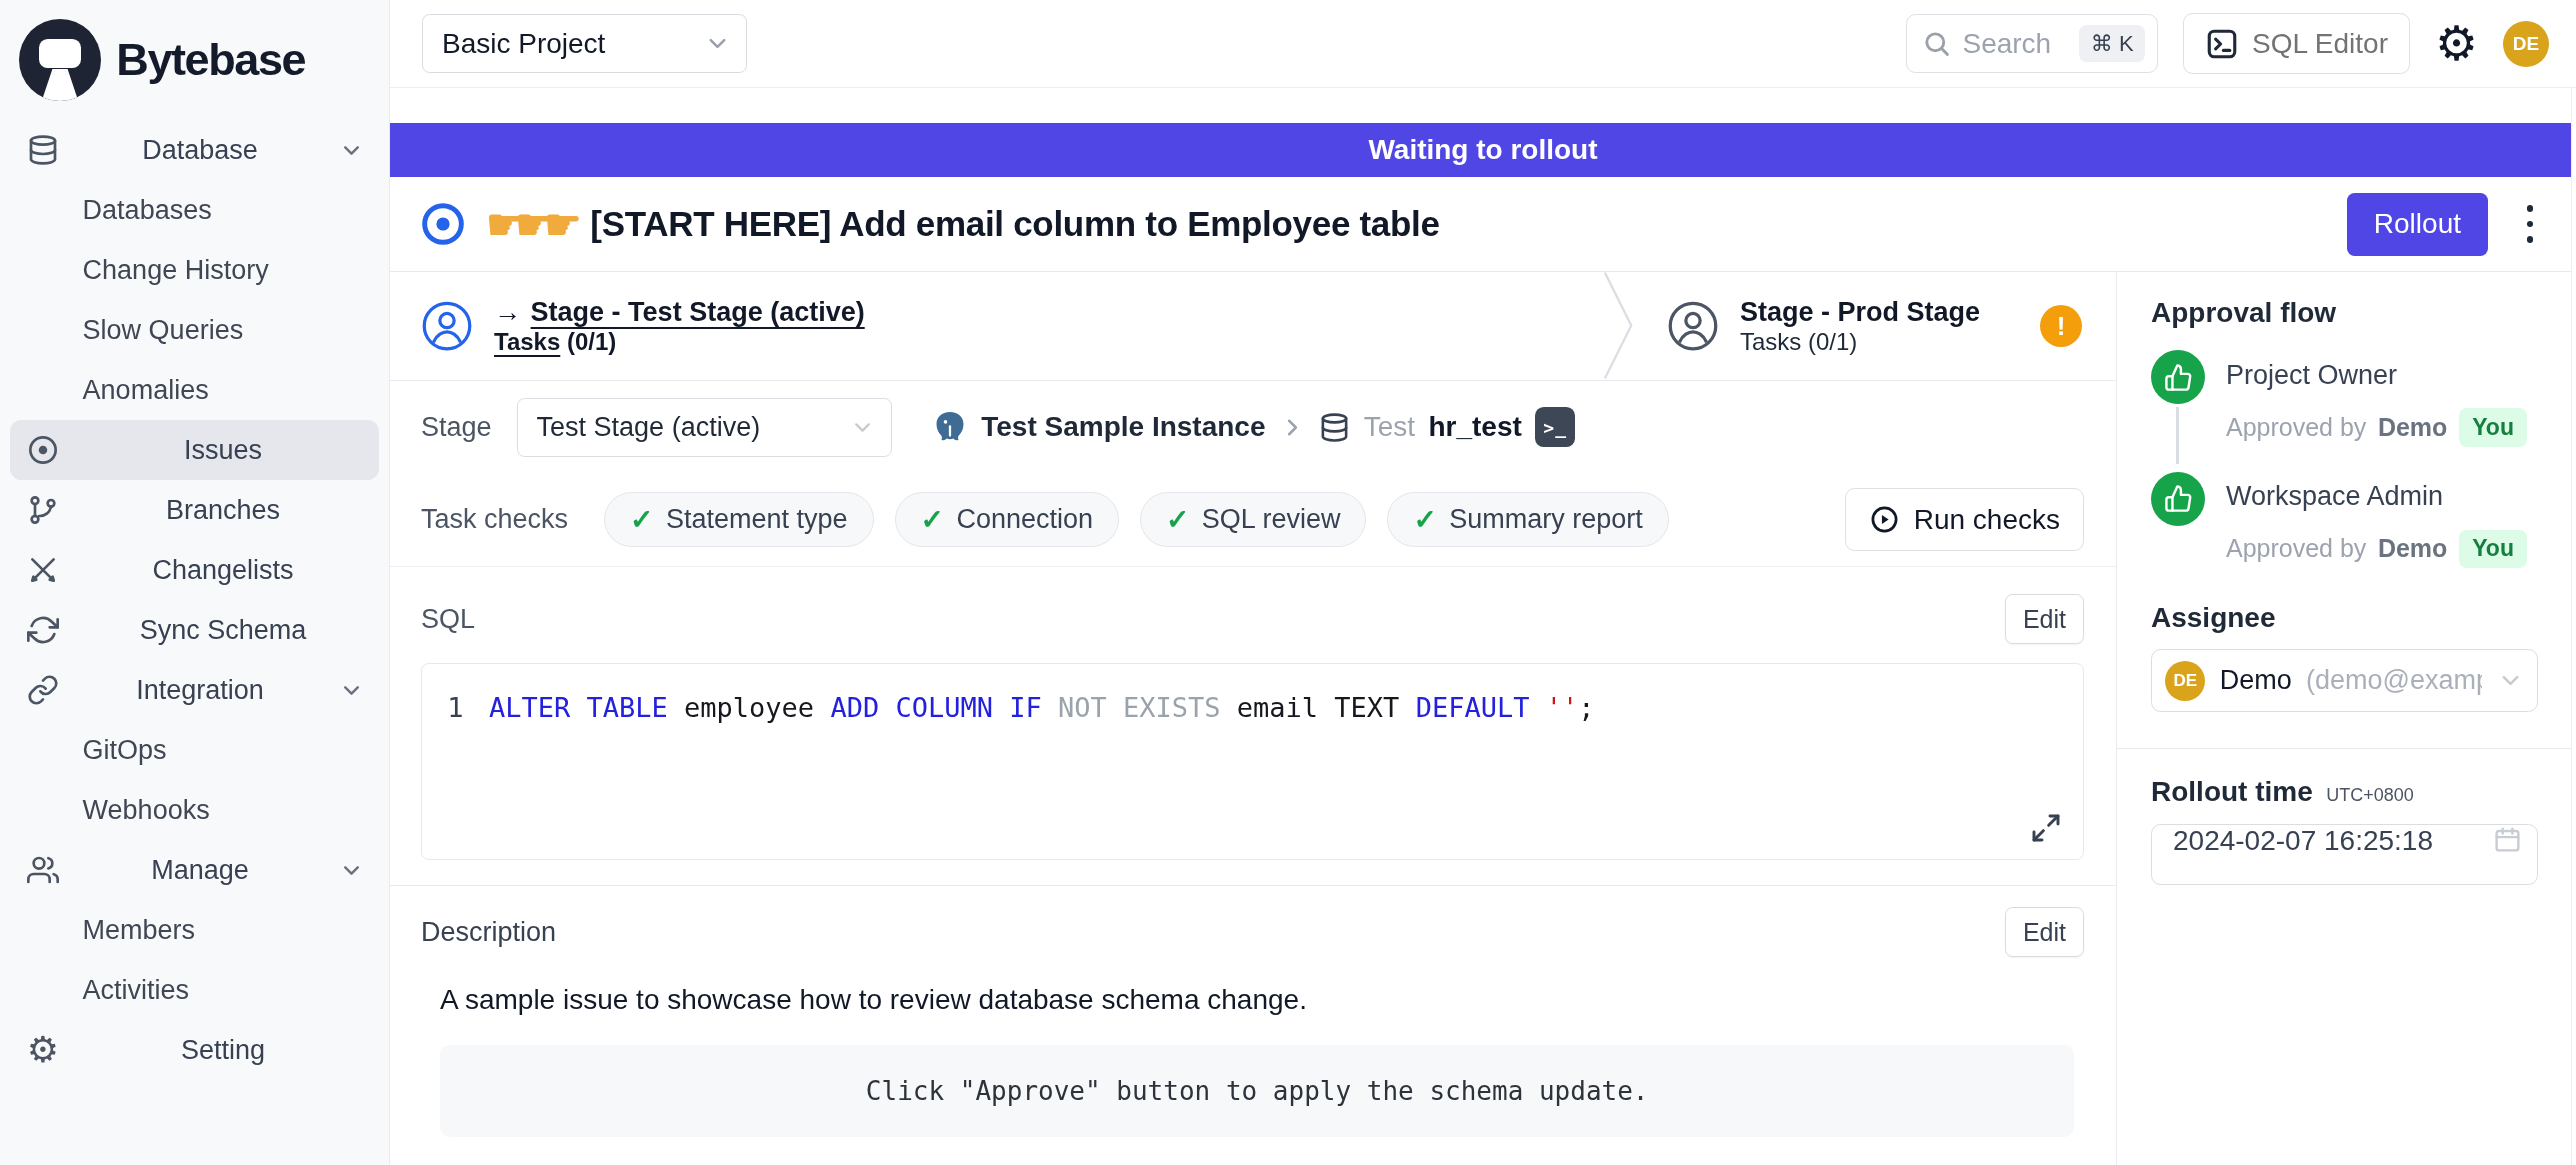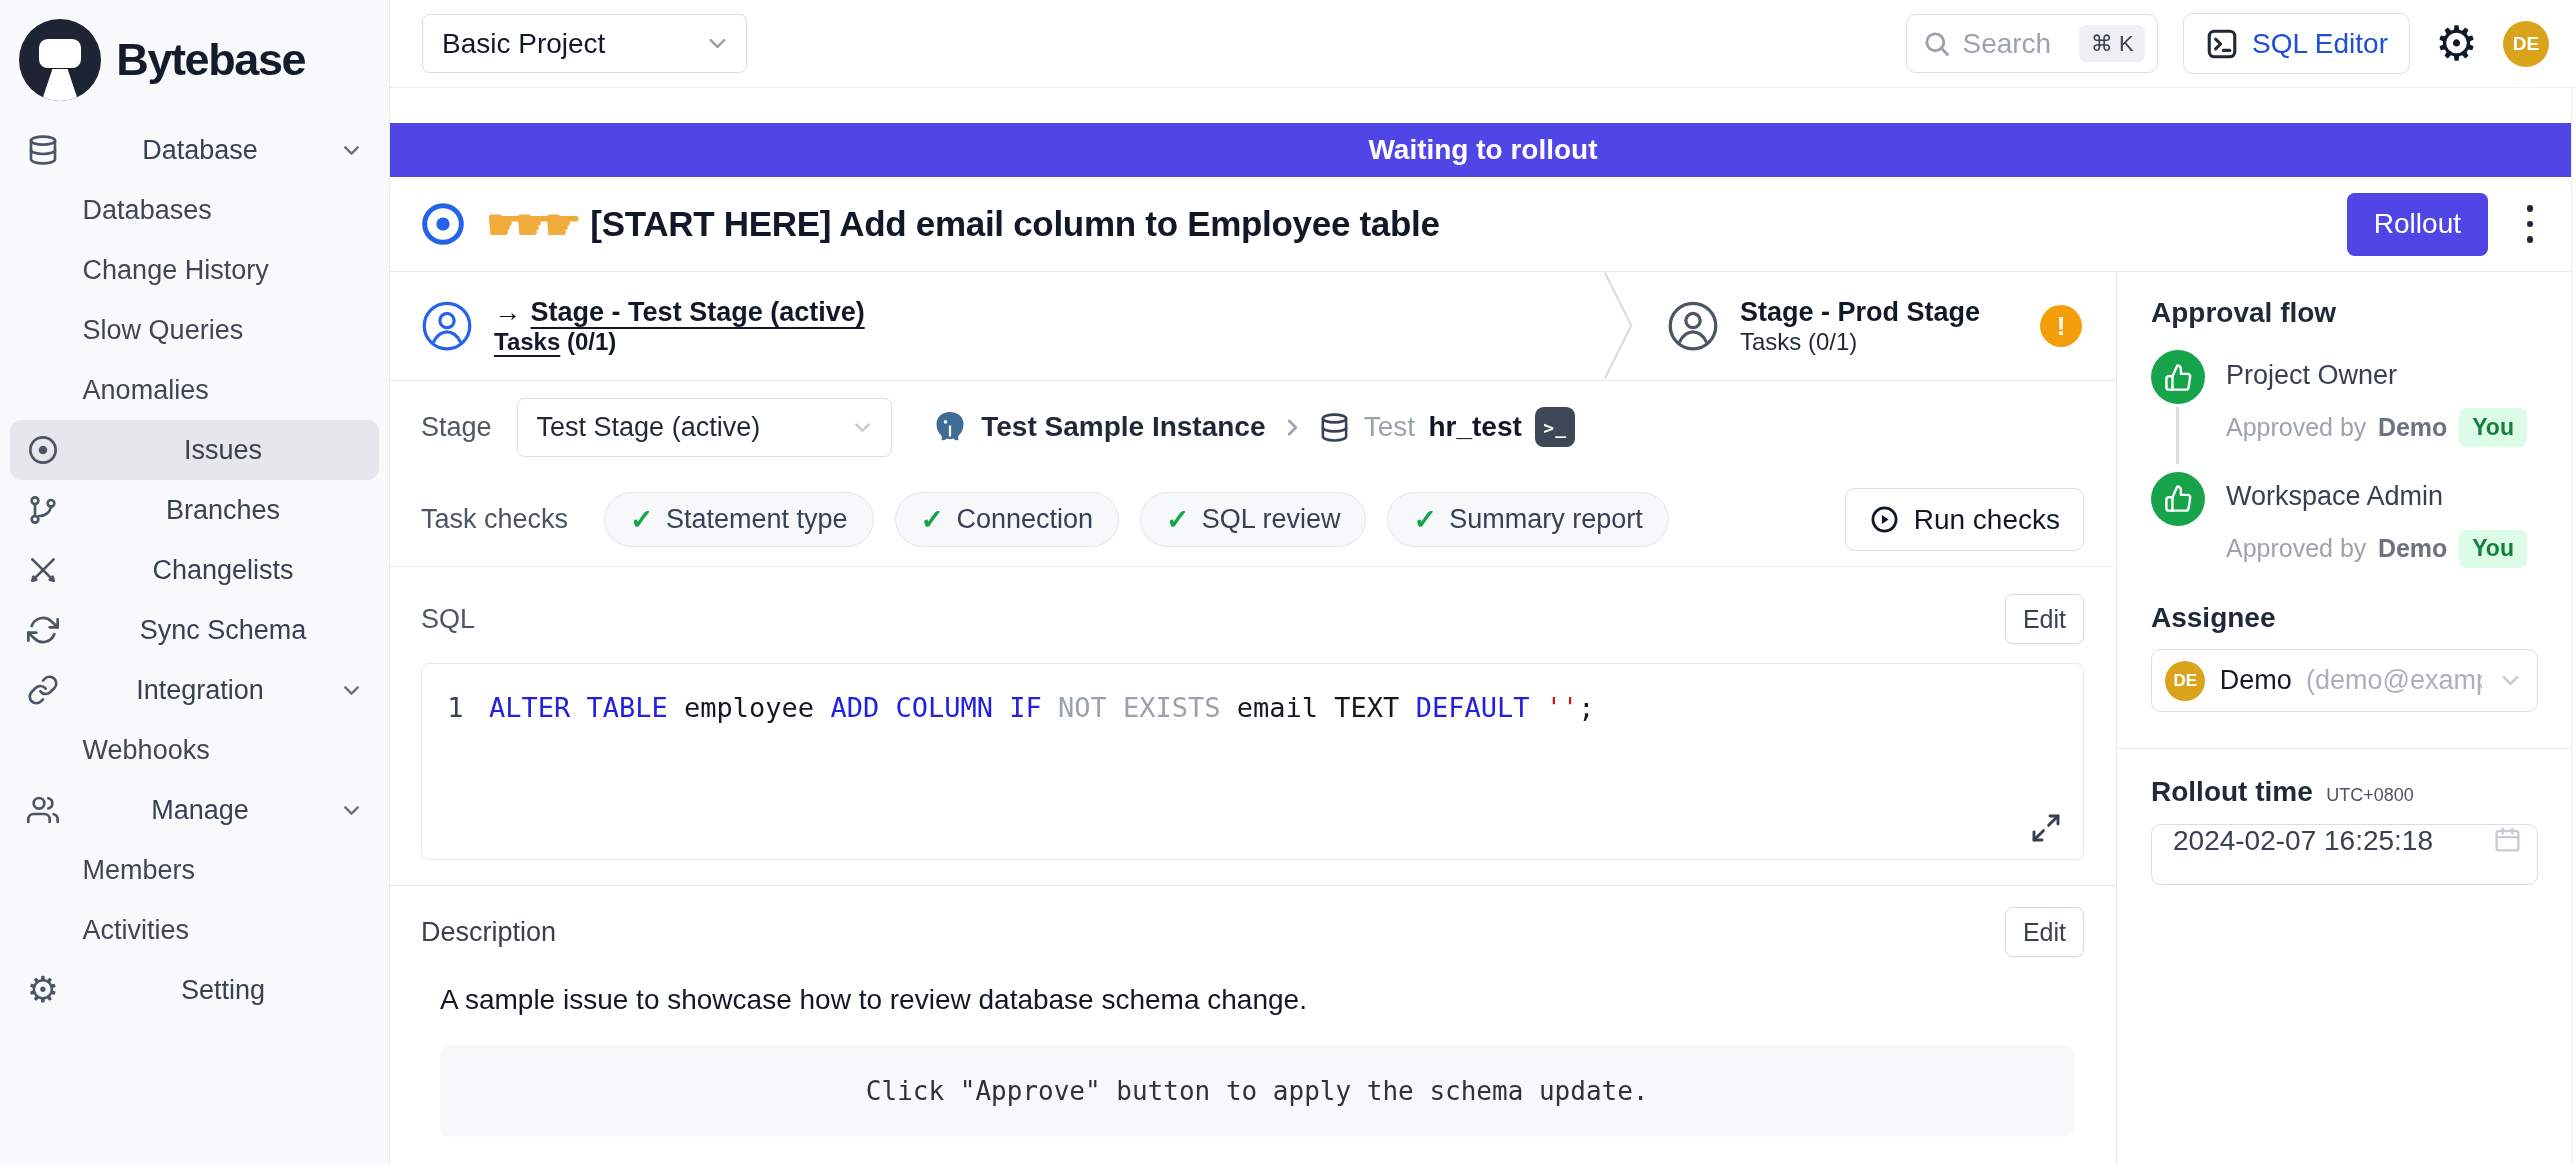--- a/index.html
+++ b/index.html
@@ -25,21 +25,21 @@
   .nav-item .chev{color:#6b7280;display:flex;}
   .uni-gear{font-size:36px;line-height:1;color:#4b5563;}
 
   
   .main{flex:1;display:flex;flex-direction:column;position:relative;min-width:0;background:#fff;}
   .topbar{height:88px;flex:0 0 88px;display:flex;align-items:center;justify-content:space-between;padding:0 27px 0 32px;border-bottom:1.9px solid #eceef1;box-sizing:border-box;}
   .project-select{width:325px;height:59px;border:1.9px solid #d8dce1;border-radius:7.6px;display:flex;align-items:center;justify-content:space-between;padding:0 15.3px 0 19px;font-size:28px;color:#111827;background:#fff;box-sizing:border-box;}
   .topbar-right{display:flex;align-items:center;gap:25px;}
   .searchbox{width:252px;height:59px;border:1.9px solid #dcdfe4;border-radius:9.6px;display:flex;align-items:center;gap:11.5px;padding:0 11.5px 0 15.3px;font-size:28px;color:#9ca3af;box-sizing:border-box;background:#fff;}
   .kbd{margin-left:auto;background:#eef0f3;border-radius:7.6px;padding:5.7px 11.5px;font-size:22px;color:#374151;white-space:nowrap;}
-  .sqled-btn{height:61px;border:1.9px solid #dcdfe4;border-radius:9.6px;display:flex;align-items:center;gap:13.4px;padding:0 21px;font-size:28px;color:#1d4ed8;font-weight:500;background:#fff;}
+  .sqled-btn{height:61px;border:1.9px solid #dcdfe4;border-radius:9.6px;display:flex;align-items:center;gap:13.4px;padding:0 21px;font-size:28px;color:#737373;font-weight:500;background:#fff;}
   .gear-glyph{font-size:48px;line-height:1;color:#111827;}
   .avatar{width:46px;height:46px;border-radius:50%;background:#d9a41c;color:#fff;font-weight:700;font-size:19px;display:flex;align-items:center;justify-content:center;}
 
   .banner{margin-top:35px;height:54px;flex:0 0 54px;background:#4f46e5;color:#fff;font-size:28px;font-weight:600;display:flex;align-items:center;justify-content:center;}
 
   .issue-header{height:95px;flex:0 0 95px;display:flex;align-items:center;gap:21px;padding:0 25px 0 31px;border-bottom:1.9px solid #e8eaed;box-sizing:border-box;}
   .pointer{font-size:42px;color:#f0ab3c;letter-spacing:-8.6px;margin-right:13.4px;white-space:nowrap;}
   .issue-title{font-size:35px;font-weight:700;color:#111827;letter-spacing:-0.3px;white-space:nowrap;overflow:hidden;flex:1;display:flex;align-items:center;gap:3.8px;}
   .rollout-btn{height:63px;padding:0 27px;background:#4f46e5;color:#fff;border:none;border-radius:7.6px;font-size:28px;font-weight:500;display:flex;align-items:center;font-family:inherit;}
   .kebab{width:42px;height:63px;display:flex;flex-direction:column;align-items:center;justify-content:center;gap:8.6px;}
@@ -220,20 +220,23 @@
             </svg>
         </span>
         <span class="lbl">Integration</span>
         <span class="chev">
             <svg width="25" height="25" viewBox="0 0 24 24" fill="none" stroke="currentColor" stroke-width="2.4" stroke-linecap="round" stroke-linejoin="round">
               <polyline points="6 9 12 15 18 9"></polyline>
             </svg>
           </span>
       </div>
       <div class="nav-item sub">
+          <span class="lbl">GitOps</span>
+        </div>
+      <div class="nav-item sub">
           <span class="lbl">Webhooks</span>
         </div>
 
       <div class="nav-item root">
         <span class="icon">
           <svg width="32" height="32" viewBox="0 0 24 24" fill="none" stroke="#4b5563" stroke-width="2" stroke-linecap="round" stroke-linejoin="round">
               <path d="M17 21v-2a4 4 0 0 0-4-4H5a4 4 0 0 0-4 4v2"></path>
               <circle cx="9" cy="7" r="4"></circle>
               <path d="M23 21v-2a4 4 0 0 0-3-3.87"></path>
               <path d="M16 3.13a4 4 0 0 1 0 7.75"></path>

